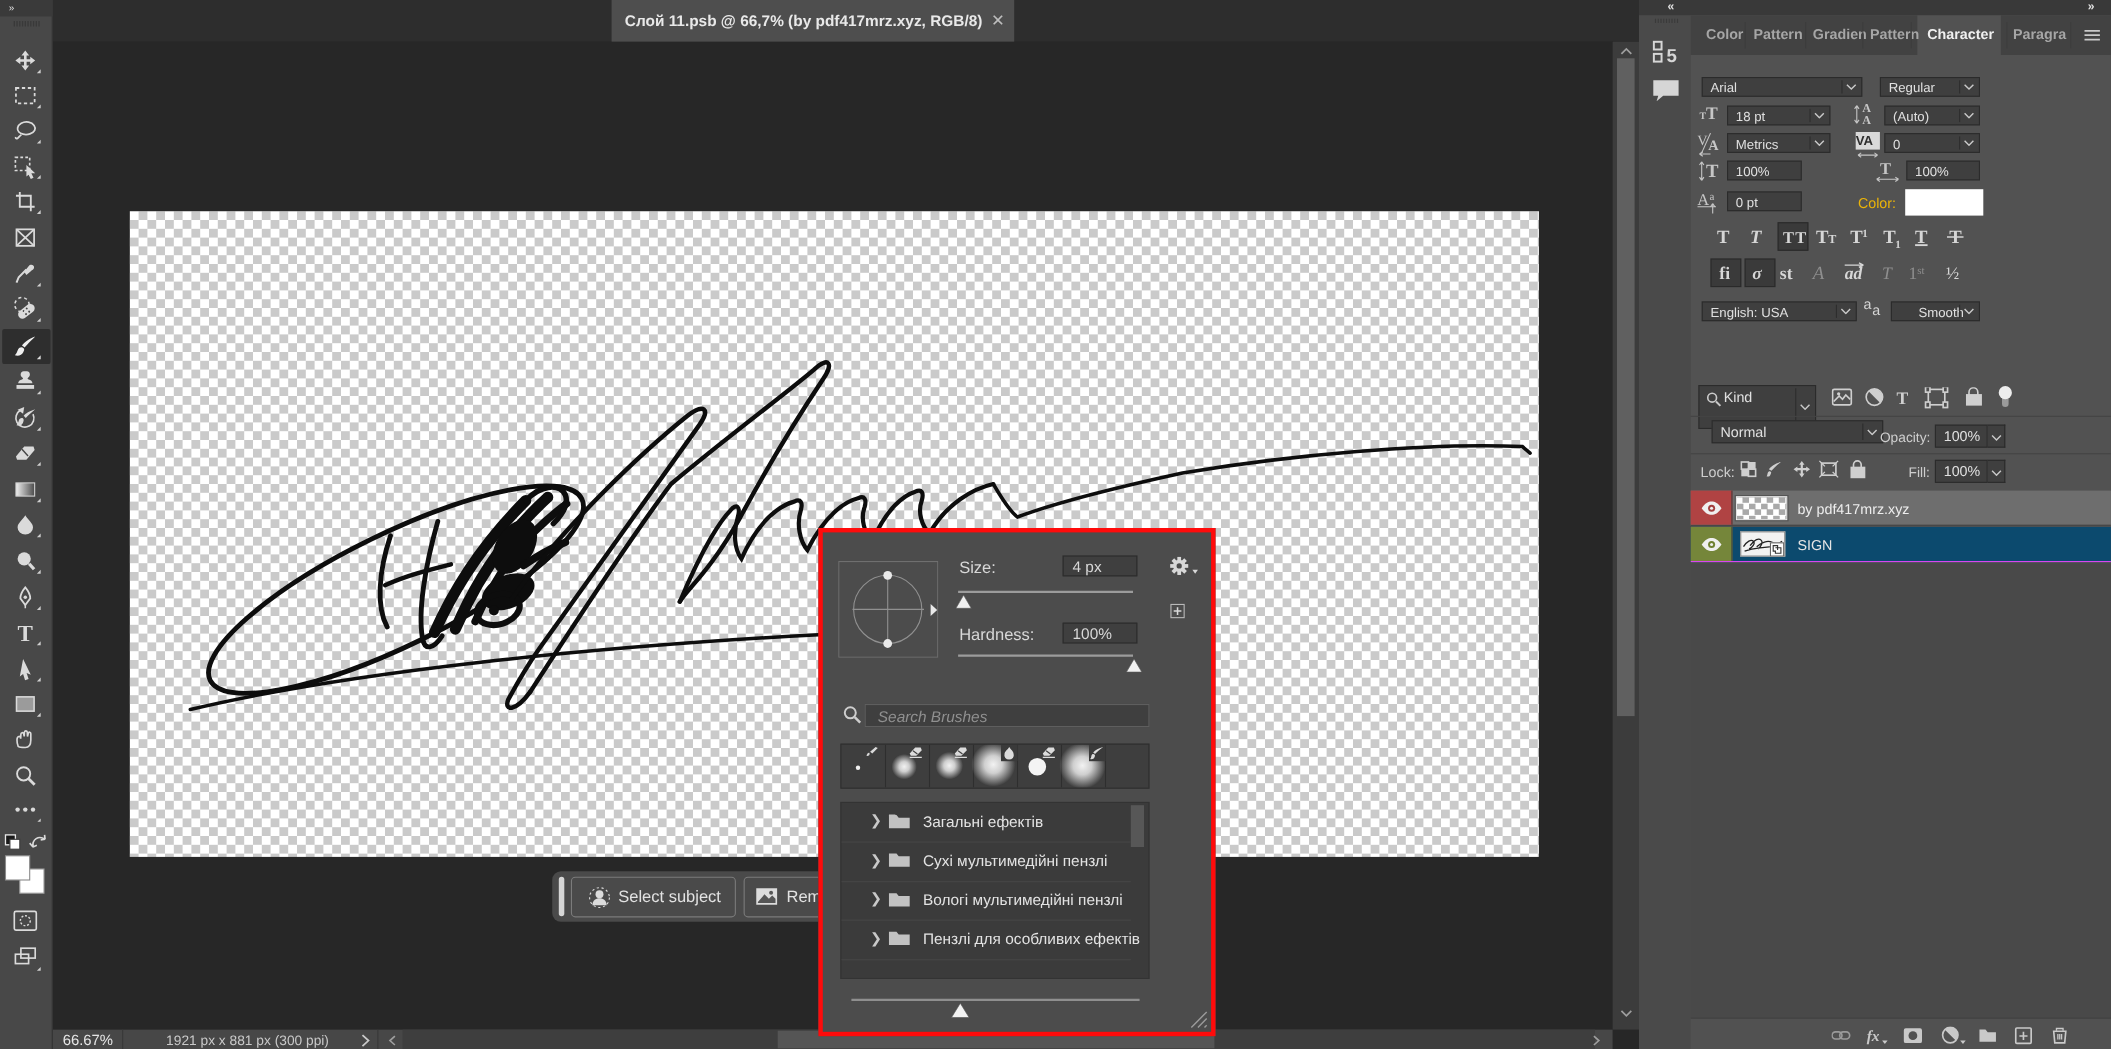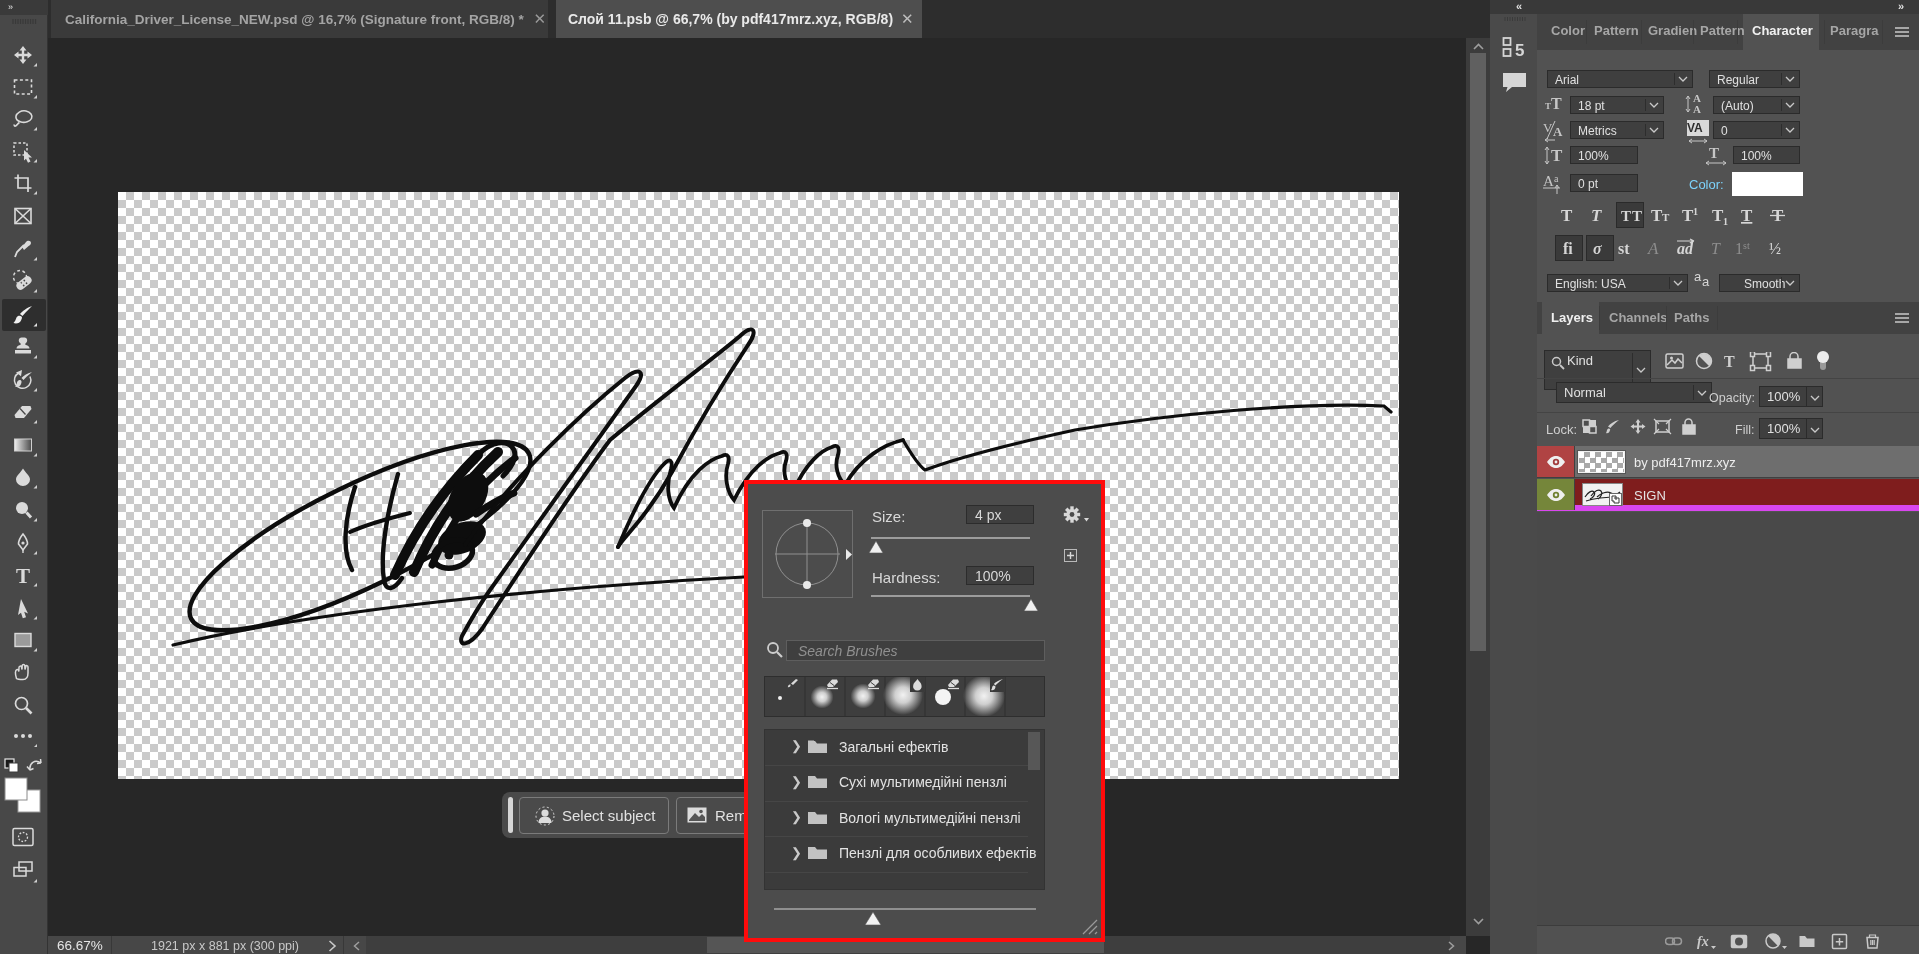--- a/index.html
+++ b/index.html
@@ -10,21 +10,20 @@
   .dd { position:absolute; height:18px; background:#3f3f3f; border:1px solid #2b2b2b; color:#e0e0e0; }
   .dd span { display:block; padding:2px 0 0 7px; font-size:12px; white-space:nowrap; }
   .chev { position:absolute; right:4px; top:50%; margin-top:-3px; }
   .sep { position:absolute; right:17px; top:2px; bottom:2px; width:1px; background:#2d2d2d; }
   .icn { color:#c6c6c6; font-family:"Liberation Serif", serif; font-weight:bold; }
 </style>
 </head>
 <body>
 
 <div class="abs" style="left:48px; top:0; width:1442px; height:38px; background:#2d2d2d;">
-  <div class="abs" style="left:3px; top:0; width:497px; height:38px; background:#3a3a3a; color:#a4a4a4; font-size:13.5px; font-weight:bold; line-height:38px; padding-left:14px;">California_Driver_License_NEW.psd @ 16,7% (Signature front, RGB/8) * <span style="font-weight:normal; color:#9a9a9a; font-size:15px; margin-left:6px;">✕</span></div>
   <div class="abs" style="left:508px; top:0; width:366px; height:38px; background:#4e4e4e; color:#e9e9e9; font-size:14px; font-weight:bold; line-height:38px; padding-left:12px;">Слой 11.psb @ 66,7% (by pdf417mrz.xyz, RGB/8) <span style="font-weight:normal; color:#bdbdbd; font-size:15px; margin-left:4px;">✕</span></div>
 </div>
 
 <div class="abs" id="canvasarea" style="left:48px; top:38px; width:1418px; height:898px; background:#272727;"></div>
 
 <div class="abs" style="left:118px; top:192px; width:1281px; height:587px;
   background-image:conic-gradient(#cacaca 25%, #ffffff 0 50%, #cacaca 0 75%, #ffffff 0);
   background-size:16px 16px;"></div>
 
 <svg class="abs" style="left:118px; top:192px;" width="1281" height="587" viewBox="118 192 1281 587" fill="none">
@@ -531,21 +530,21 @@
         </div>
 
       <svg class="abs" style="left:6px; top:121px;" width="26" height="24">
           <text x="0" y="15" font-size="15" fill="#c6c6c6" font-family="Liberation Serif">A</text>
           <text x="11" y="11" font-size="10" fill="#c6c6c6" font-family="Liberation Serif">a</text>
           <path d="M0,17 H17 M14,23 V14 M14,14 L12,17 M14,14 L16,17" stroke="#c6c6c6" fill="none"></path>
         </svg>
       <div class="dd" style="left:33px; top:124px; width:68px;">
           <span>0 pt</span>
         </div>
-      <div class="abs" style="left:152px; top:127px; font-size:13px; color:#7dd3fc;">Color:</div>
+      <div class="abs" style="left:152px; top:127px; font-size:13px; color:#eab308;">Color:</div>
       <div class="abs" style="left:195px; top:122px; width:71px; height:24px; background:#ffffff;"></div>
 
       <div class="abs" style="left:79px; top:152px; width:28px; height:26px; background:#3a3a3a; border:1px solid #2a2a2a;"></div>
       <svg class="abs" style="left:14px; top:152px;" width="260" height="27" font-family="Liberation Serif" font-weight="bold" font-size="17" fill="#d6d6d6">
         <text x="10" y="19">T</text>
         <text x="40" y="19" font-style="italic">T</text>
         <text x="70" y="19" font-size="15">T</text>
           <text x="81" y="19" font-size="15">T</text>
         <text x="100" y="19">T</text>
           <text x="111" y="19" font-size="11">T</text>
@@ -586,34 +585,20 @@
         </svg>
       <div class="dd" style="left:182px; top:224px; width:81px;">
           <span style="padding-left:24px;">Smooth</span>
           <b class="sep"></b>
           <svg class="chev" width="10" height="6">
             <path d="M1,1 L5,5 L9,1" stroke="#c9c9c9" fill="none" stroke-width="1.3"></path>
           </svg>
         </div>
     </div>
 
-    <div class="abs" style="left:0; top:288px; width:382px; height:32px; background:#424242; font-size:13px; font-weight:bold; color:#a6a6a6;">
-      <div class="abs" style="left:5px; top:0; width:57px; height:32px; background:#525252;"></div>
-      <div class="abs" style="left:14px; top:8px; color:#f0f0f0;">Layers</div>
-      <div class="abs" style="left:72px; top:8px;">Channels</div>
-      <div class="abs" style="left:137px; top:8px;">Paths</div>
-      <div class="abs" style="left:62px; top:4px; width:1px; height:24px; background:#3c3c3c;"></div>
-      <div class="abs" style="left:129px; top:4px; width:1px; height:24px; background:#3c3c3c;"></div>
-      <div class="abs" style="left:180px; top:4px; width:1px; height:24px; background:#3c3c3c;"></div>
-      <svg class="abs" style="left:357px; top:10px;" width="16" height="12">
-          <g stroke="#c9c9c9" stroke-width="1.6">
-            <path d="M1,2 H15 M1,6 H15 M1,10 H15"></path>
-          </g>
-        </svg>
-    </div>
 
     <div id="layerspanel" class="abs" style="left:0; top:320px; width:382px; height:620px; font-size:12px;">
 
       <div class="dd" style="left:7px; top:16px; width:107px; height:40px;">
           <svg class="abs" style="left:6px; top:5px;" width="14" height="14">
             <circle cx="5.5" cy="5.5" r="4" fill="none" stroke="#c9c9c9" stroke-width="1.5"></circle>
             <path d="M9,9 L13,13" stroke="#c9c9c9" stroke-width="1.8"></path>
           </svg>
           <span style="padding-left:22px; font-size:13px;">Kind</span>
           <b class="sep"></b>
@@ -704,21 +689,21 @@
           <svg class="abs" style="left:9px; top:9px;" width="20" height="14">
               <path d="M1,7 C4,2.5 7,1 10,1 C13,1 16,2.5 19,7 C16,11.5 13,13 10,13 C7,13 4,11.5 1,7 Z" fill="#efefef"></path>
               <circle cx="10" cy="7" r="3.2" fill="#a23c3c"></circle>
               <circle cx="10" cy="7" r="1.4" fill="#efefef"></circle>
             </svg>
         </div>
         <div class="abs" style="left:41px; top:5px; width:47px; height:22px; background-image:conic-gradient(#a9a9a9 25%, #ffffff 0 50%, #a9a9a9 0 75%, #ffffff 0); background-size:11px 11px; border:1.5px solid #f0f0f0; outline:1px solid #555;"></div>
         <div class="abs" style="left:97px; top:9px; font-size:13px; color:#ededed;">by pdf417mrz.xyz</div>
       </div>
 
-      <div class="abs" style="left:0; top:145px; width:382px; height:32px; background:#7f1d1d; border-bottom:6px solid #d946ef;text-align:center;">
+      <div class="abs" style="left:0; top:145px; width:382px; height:32px; background:#0c4a6e; border-bottom:1px solid #d946ef;text-align:center;">
         <div class="abs" style="left:0; top:0; width:38px; height:31px; background:#75863a; border-right:1px solid #404040;">
           <svg class="abs" style="left:9px; top:9px;" width="20" height="14">
               <path d="M1,7 C4,2.5 7,1 10,1 C13,1 16,2.5 19,7 C16,11.5 13,13 10,13 C7,13 4,11.5 1,7 Z" fill="#efefef"></path>
               <circle cx="10" cy="7" r="3.2" fill="#6f8030"></circle>
               <circle cx="10" cy="7" r="1.4" fill="#efefef"></circle>
             </svg>
         </div>
         <div class="abs" style="left:45px; top:4px; width:41px; height:23px; background:#f2f2f2; border:1px solid #888;">
           <svg width="39" height="21">
               <path d="M2,13 C5,8 9,6 11,8 C13,10 10,14 7,15 M8,12 C12,6 16,5 18,7 C20,9 18,13 15,15 M14,13 C18,9 24,7 28,9 C32,11 35,10 37,8 M3,17 C12,14 24,13 36,13" stroke="#222" stroke-width="1.2" fill="none"></path>

